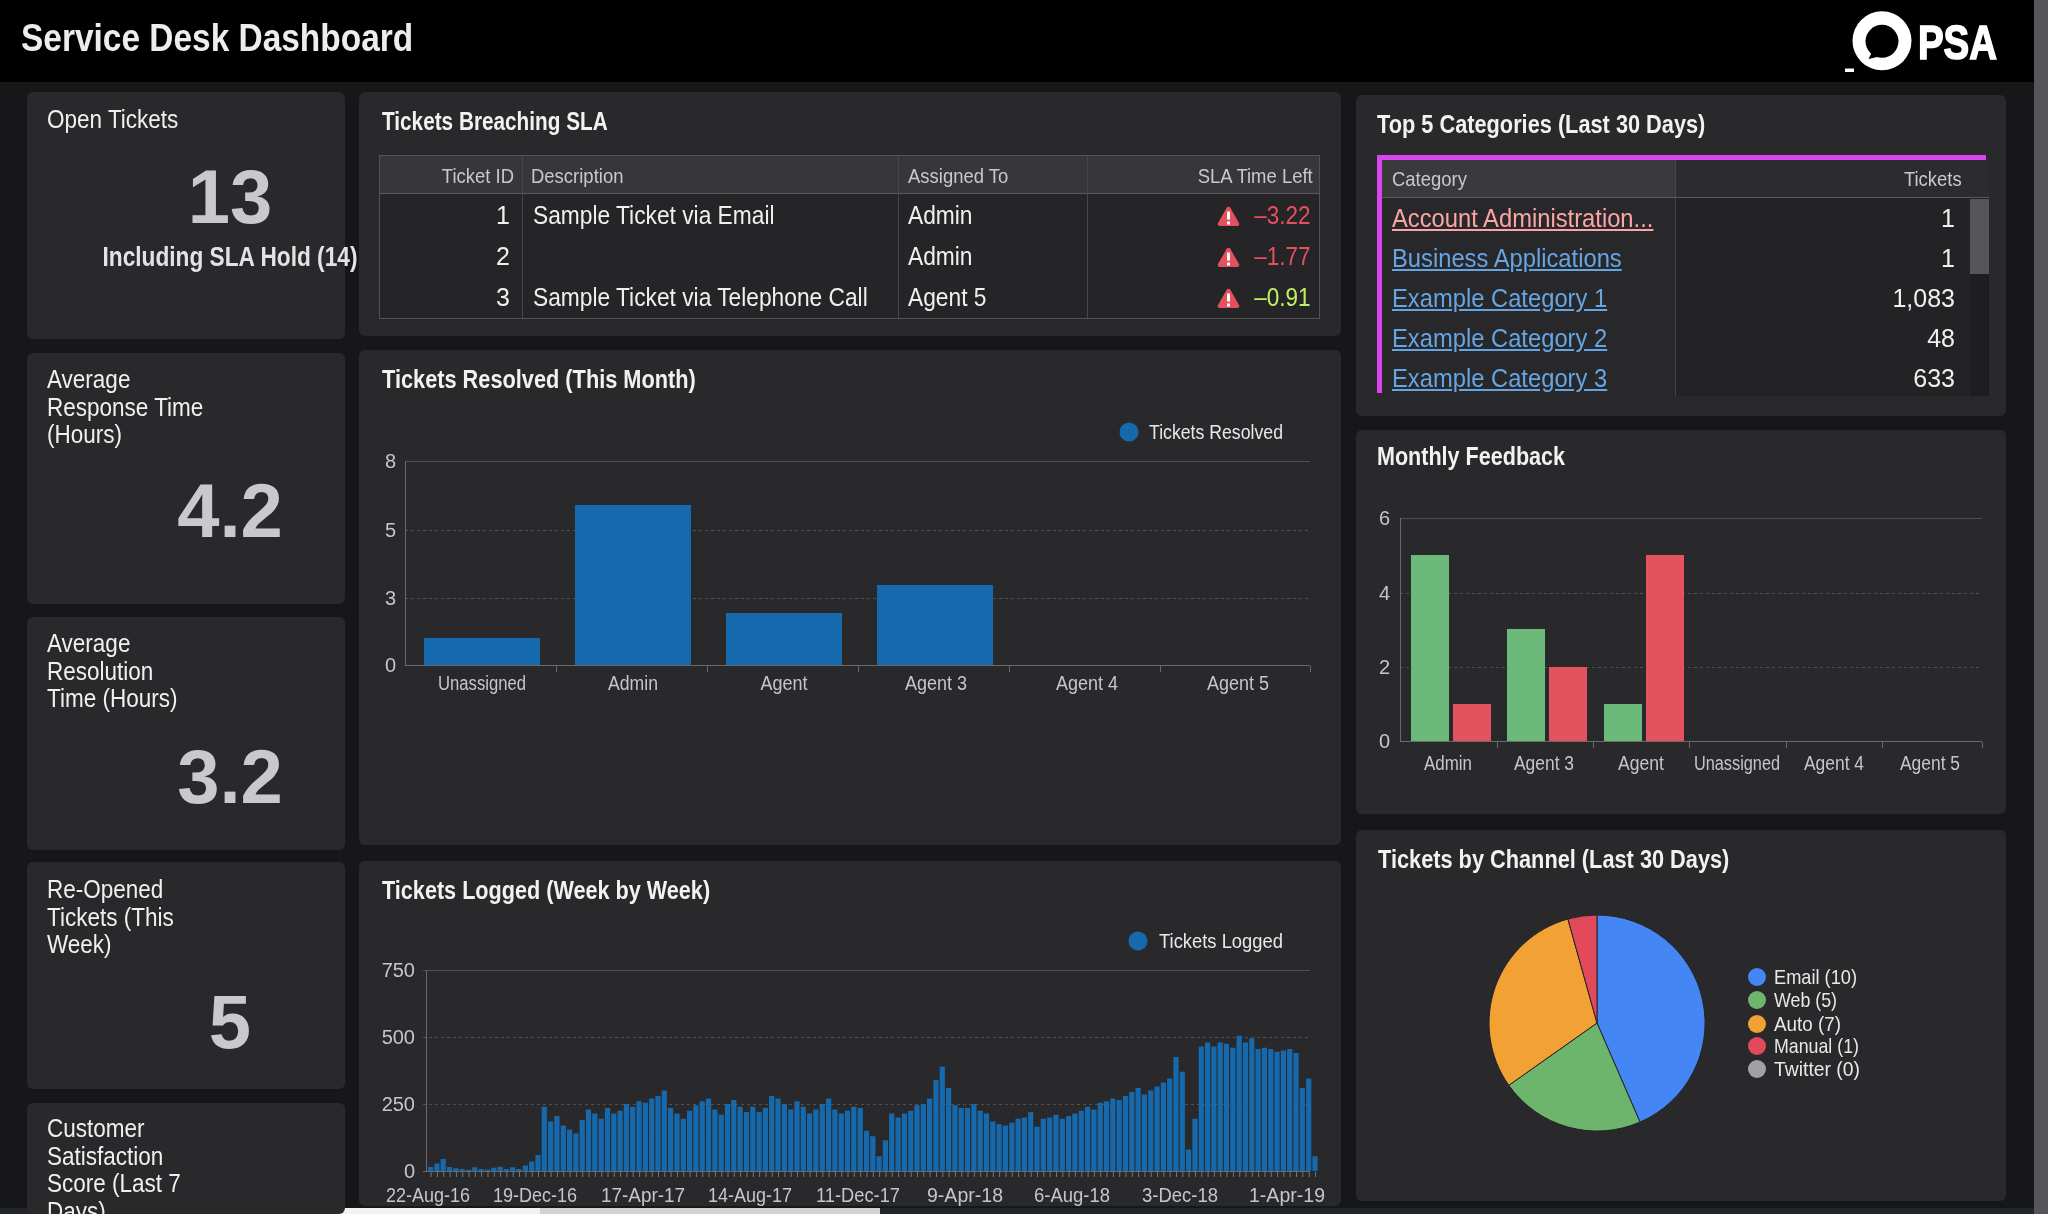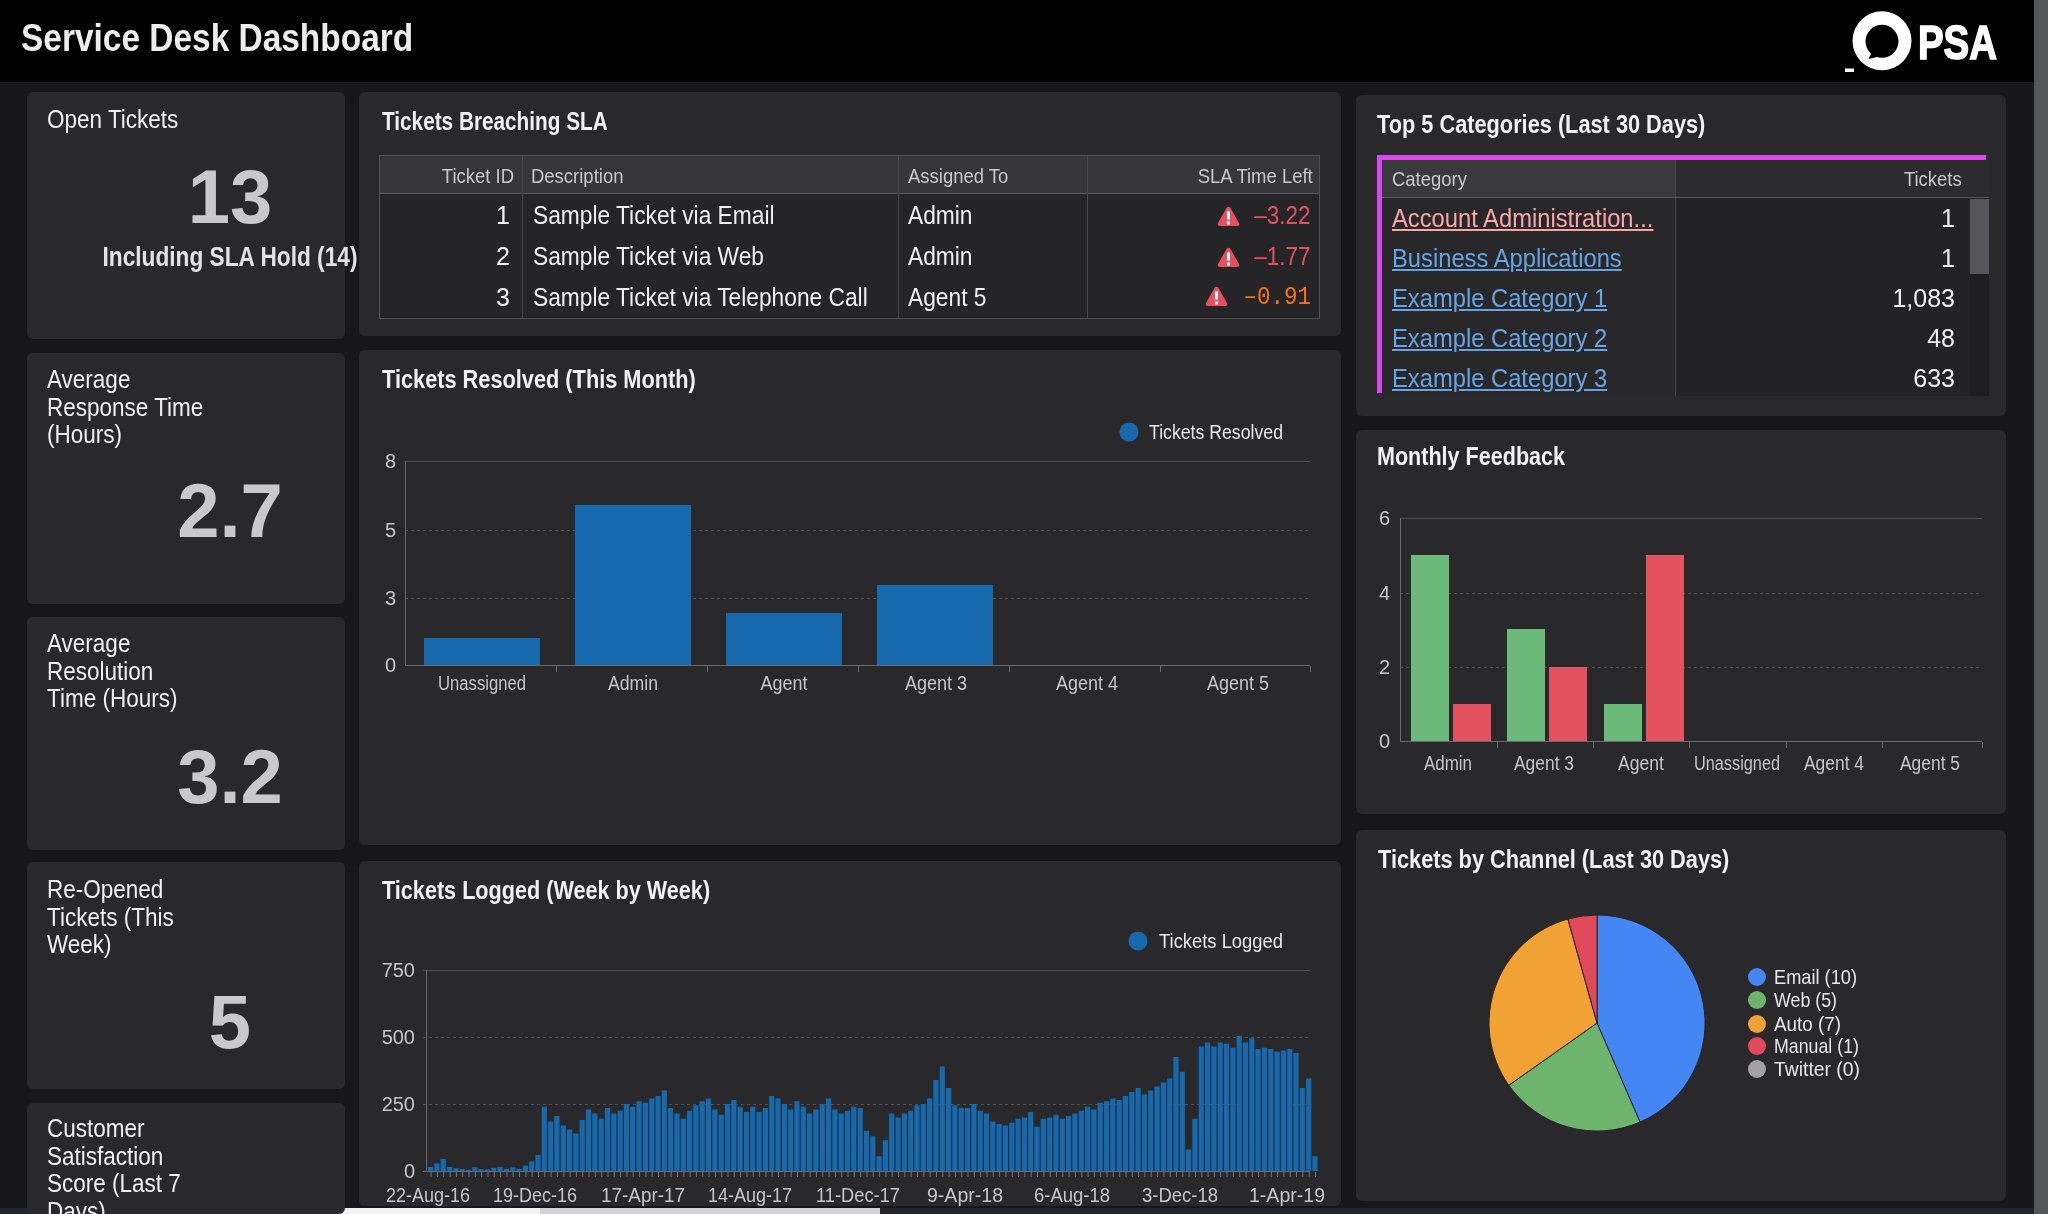--- a/index.html
+++ b/index.html
@@ -36,21 +36,21 @@
 <div class="abs" style="left:105px;top:1208px;width:435px;height:6px;background:#f2f2f3;"></div>
 <div class="abs" style="left:540px;top:1208px;width:340px;height:6px;background:#d2d2d4;"></div>
 
 <div class="card" style="left:27px;top:92px;width:318px;height:247px;">
   <div class="t kpi-title" style="top:14px;"><span class="sqK">Open Tickets</span></div>
   <div class="t kpi-num" style="top:67px;">13</div>
   <div class="t ctr" style="top:151px;font-size:28px;line-height:28px;font-weight:bold;color:#e3e3e5;transform:scaleX(.81);">Including SLA Hold (14)</div>
 </div>
 <div class="card" style="left:27px;top:353px;width:318px;height:251px;">
   <div class="t kpi-title" style="top:13px;"><span class="sqK">Average<br>Response Time<br>(Hours)</span></div>
-  <div class="t kpi-num" style="top:120px;">2.7</div>
+  <div class="t kpi-num" style="top:120px;">4.2</div>
 </div>
 <div class="card" style="left:27px;top:617px;width:318px;height:233px;">
   <div class="t kpi-title" style="top:13px;"><span class="sqK">Average<br>Resolution<br>Time (Hours)</span></div>
   <div class="t kpi-num" style="top:122px;">3.2</div>
 </div>
 <div class="card" style="left:27px;top:862px;width:318px;height:227px;">
   <div class="t kpi-title" style="top:14px;"><span class="sqK">Re-Opened<br>Tickets (This<br>Week)</span></div>
   <div class="t kpi-num" style="top:122px;">5</div>
 </div>
 <div class="card" style="left:27px;top:1103px;width:318px;height:111px;">
@@ -70,31 +70,30 @@
     <div class="t" style="left:700px;top:0;width:233px;height:39px;line-height:39px;text-align:right;font-size:21px;color:#c9c9cc;"><span style="display:inline-block;transform:scaleX(0.88);transform-origin:100% 50%;">SLA Time Left</span></div>
     <div class="t" style="left:0;top:39px;width:130px;height:41px;line-height:41px;text-align:right;font-size:25px;color:#f0f0f1;">1</div>
     <div class="t" style="left:153px;top:39px;height:41px;line-height:41px;font-size:25px;color:#f0f0f1;"><span class="sqB">Sample Ticket via Email</span></div>
     <div class="t" style="left:528px;top:39px;height:41px;line-height:41px;font-size:25px;color:#f0f0f1;"><span class="sqB">Admin</span></div>
     <div class="t" style="left:700px;top:39px;width:231px;height:41px;line-height:41px;text-align:right;font-size:25px;color:#e4505e;"><svg width="23" height="21" viewBox="0 0 23 21" style="vertical-align:-3px;margin-right:8px;">
           <path d="M9.8 1.6 L1.0 17.0 a2 2 0 0 0 1.7 3 h17.6 a2 2 0 0 0 1.7-3 L13.2 1.6 a2 2 0 0 0-3.4 0 z" fill="#e4505e"></path>
           <rect x="10" y="5.5" width="3" height="8" fill="#fff"></rect>
           <rect x="10" y="15.5" width="3" height="3" fill="#fff"></rect>
         </svg><span style="display:inline-block;transform:scaleX(0.9);transform-origin:100% 50%;">–3.22</span></div>
     <div class="t" style="left:0;top:80px;width:130px;height:41px;line-height:41px;text-align:right;font-size:25px;color:#f0f0f1;">2</div>
-    <div class="t" style="left:153px;top:80px;height:41px;line-height:41px;font-size:25px;color:#f0f0f1;"><span class="sqB">Sample Ticket via Web</span></div>
     <div class="t" style="left:528px;top:80px;height:41px;line-height:41px;font-size:25px;color:#f0f0f1;"><span class="sqB">Admin</span></div>
     <div class="t" style="left:700px;top:80px;width:231px;height:41px;line-height:41px;text-align:right;font-size:25px;color:#e4505e;"><svg width="23" height="21" viewBox="0 0 23 21" style="vertical-align:-3px;margin-right:8px;">
           <path d="M9.8 1.6 L1.0 17.0 a2 2 0 0 0 1.7 3 h17.6 a2 2 0 0 0 1.7-3 L13.2 1.6 a2 2 0 0 0-3.4 0 z" fill="#e4505e"></path>
           <rect x="10" y="5.5" width="3" height="8" fill="#fff"></rect>
           <rect x="10" y="15.5" width="3" height="3" fill="#fff"></rect>
         </svg><span style="display:inline-block;transform:scaleX(0.9);transform-origin:100% 50%;">–1.77</span></div>
     <div class="t" style="left:0;top:121px;width:130px;height:41px;line-height:41px;text-align:right;font-size:25px;color:#f0f0f1;">3</div>
     <div class="t" style="left:153px;top:121px;height:41px;line-height:41px;font-size:25px;color:#f0f0f1;"><span class="sqB">Sample Ticket via Telephone Call</span></div>
     <div class="t" style="left:528px;top:121px;height:41px;line-height:41px;font-size:25px;color:#f0f0f1;"><span class="sqB">Agent 5</span></div>
-    <div class="t" style="left:700px;top:121px;width:231px;height:41px;line-height:41px;text-align:right;font-size:25px;color:#f97316;font-family:Liberation Mono, monospace;"><svg width="23" height="21" viewBox="0 0 23 21" style="vertical-align:-3px;margin-right:8px;">
+    <div class="t" style="left:700px;top:121px;width:231px;height:41px;line-height:41px;text-align:right;font-size:25px;color:#bef264;"><svg width="23" height="21" viewBox="0 0 23 21" style="vertical-align:-3px;margin-right:8px;">
           <path d="M9.8 1.6 L1.0 17.0 a2 2 0 0 0 1.7 3 h17.6 a2 2 0 0 0 1.7-3 L13.2 1.6 a2 2 0 0 0-3.4 0 z" fill="#e4505e"></path>
           <rect x="10" y="5.5" width="3" height="8" fill="#fff"></rect>
           <rect x="10" y="15.5" width="3" height="3" fill="#fff"></rect>
         </svg><span style="display:inline-block;transform:scaleX(0.9);transform-origin:100% 50%;">–0.91</span></div>
   </div>
 </div>
 
 <div class="card" style="left:359px;top:350px;width:982px;height:495px;">
 <div class="t card-title" style="left:23px;top:15px;"><span class="sqT">Tickets Resolved (This Month)</span></div>
 <svg class="abs" style="left:0;top:0;" width="982" height="495" viewBox="0 0 982 495">

